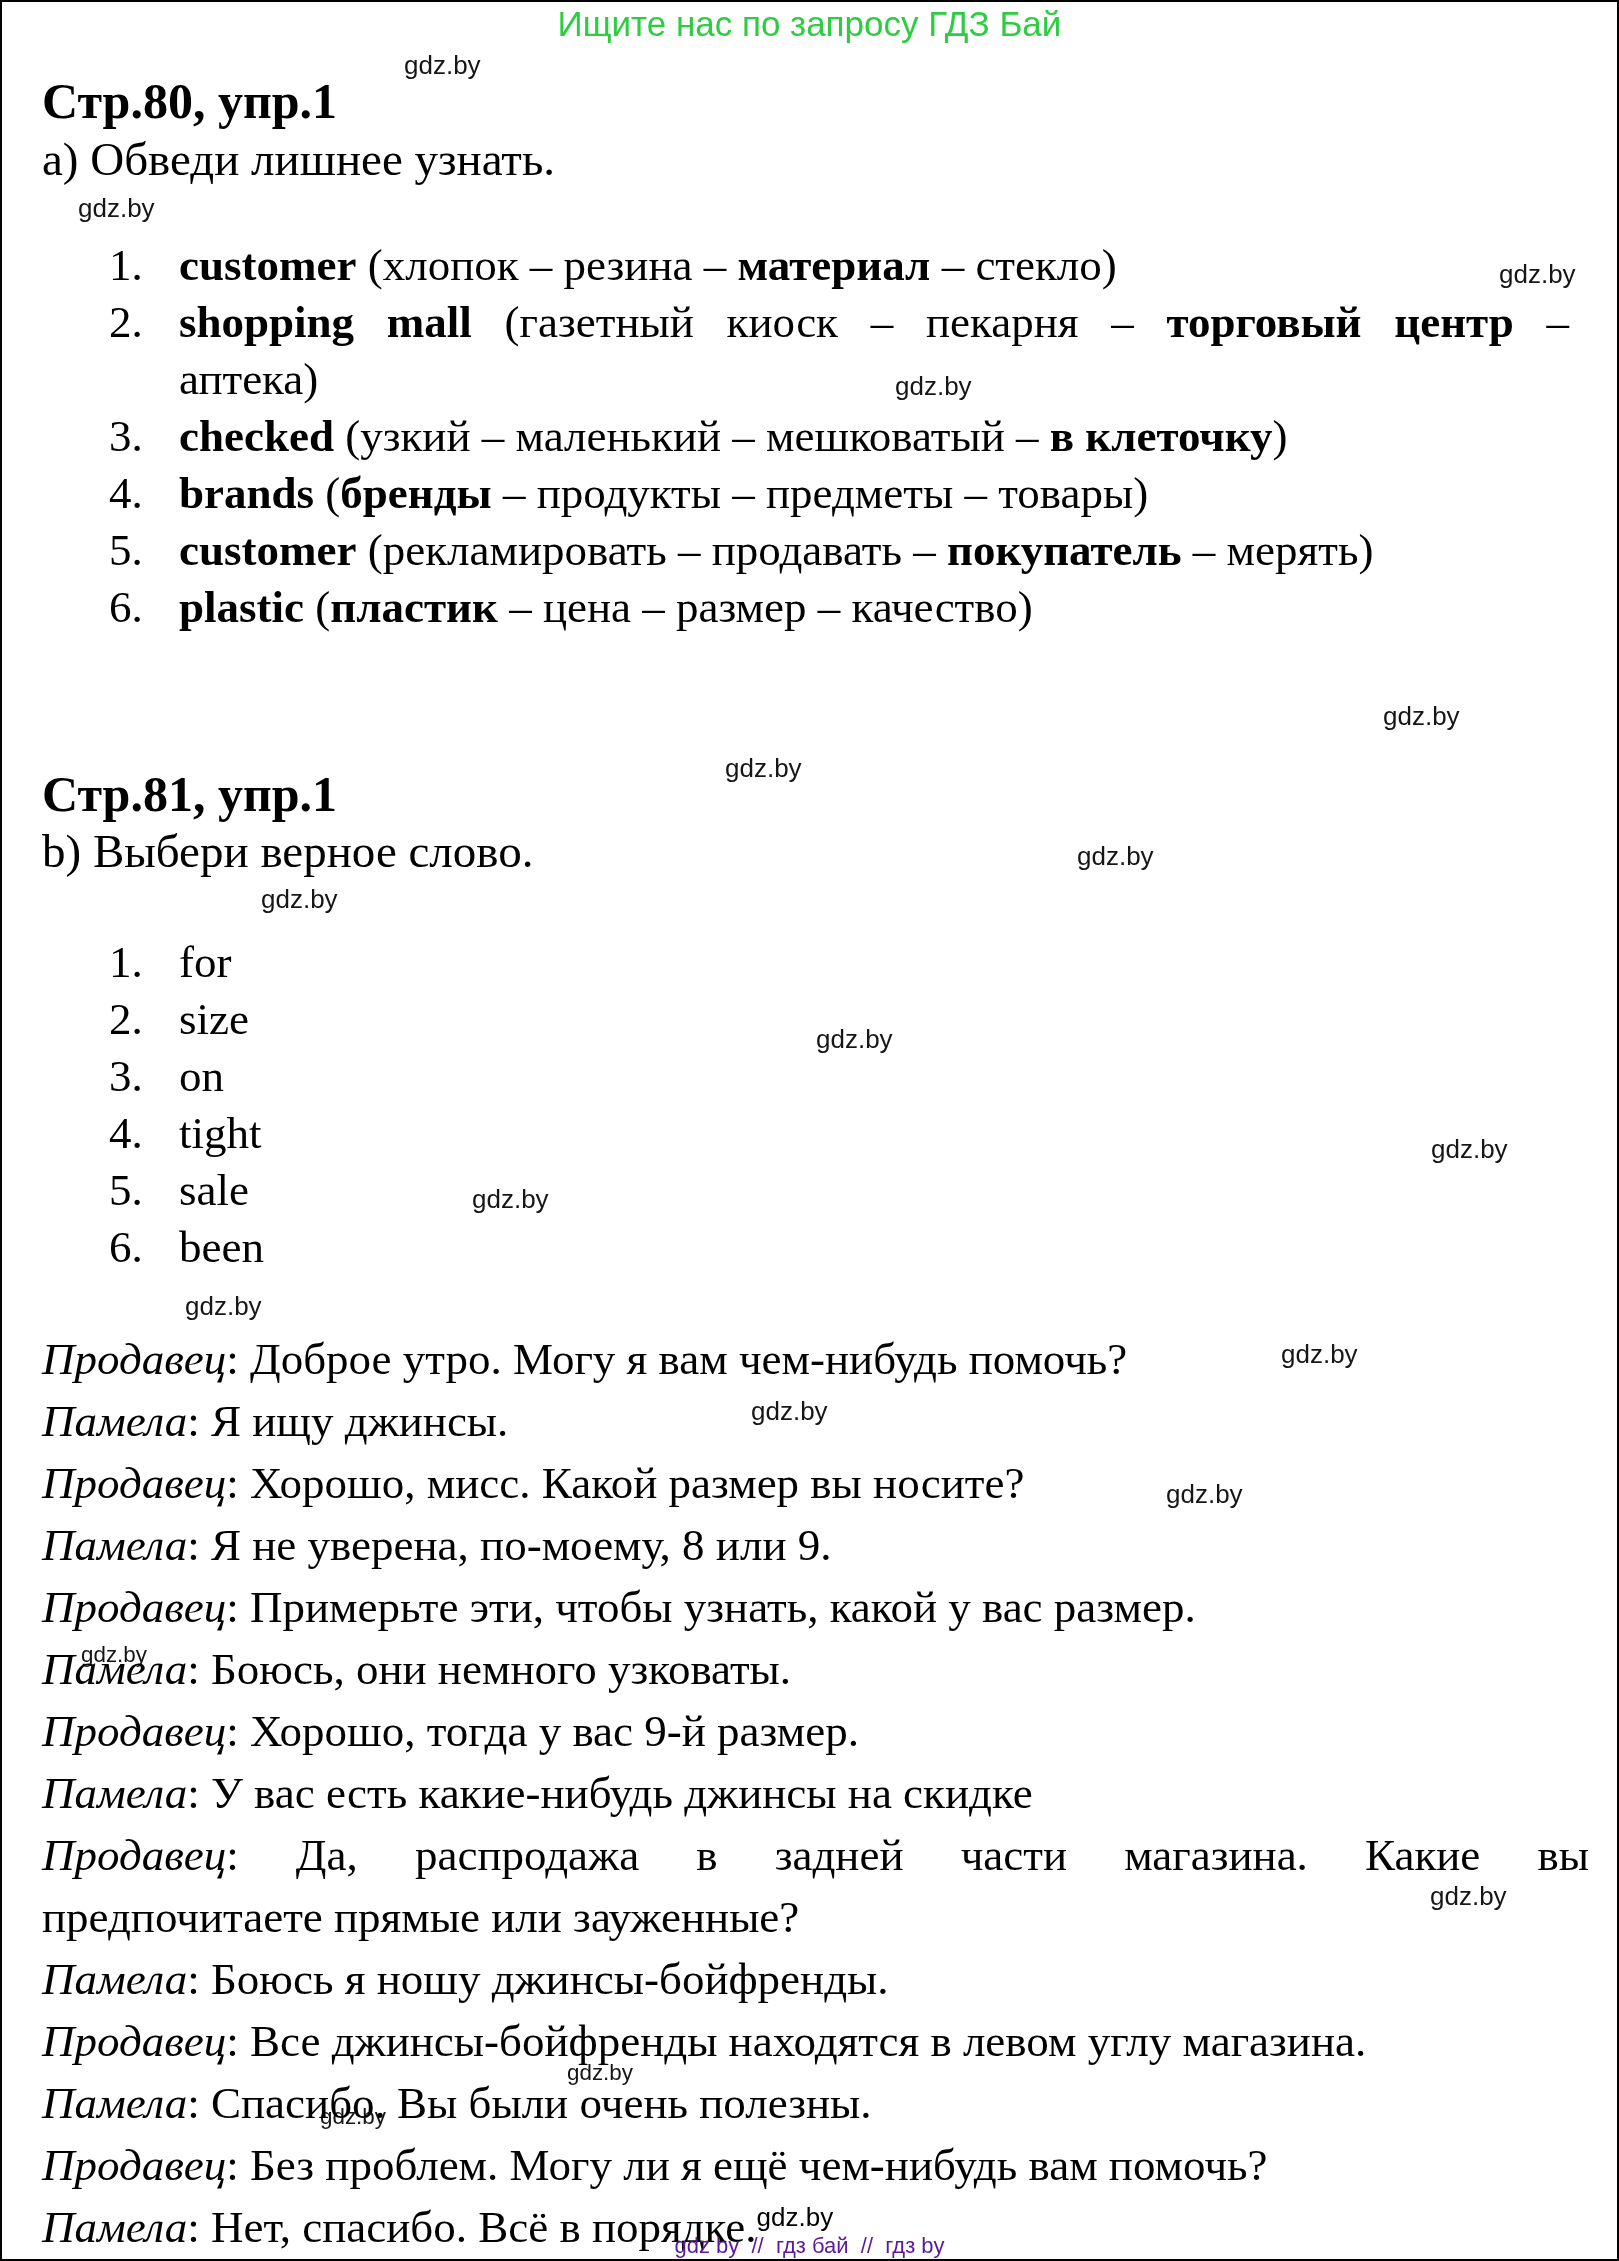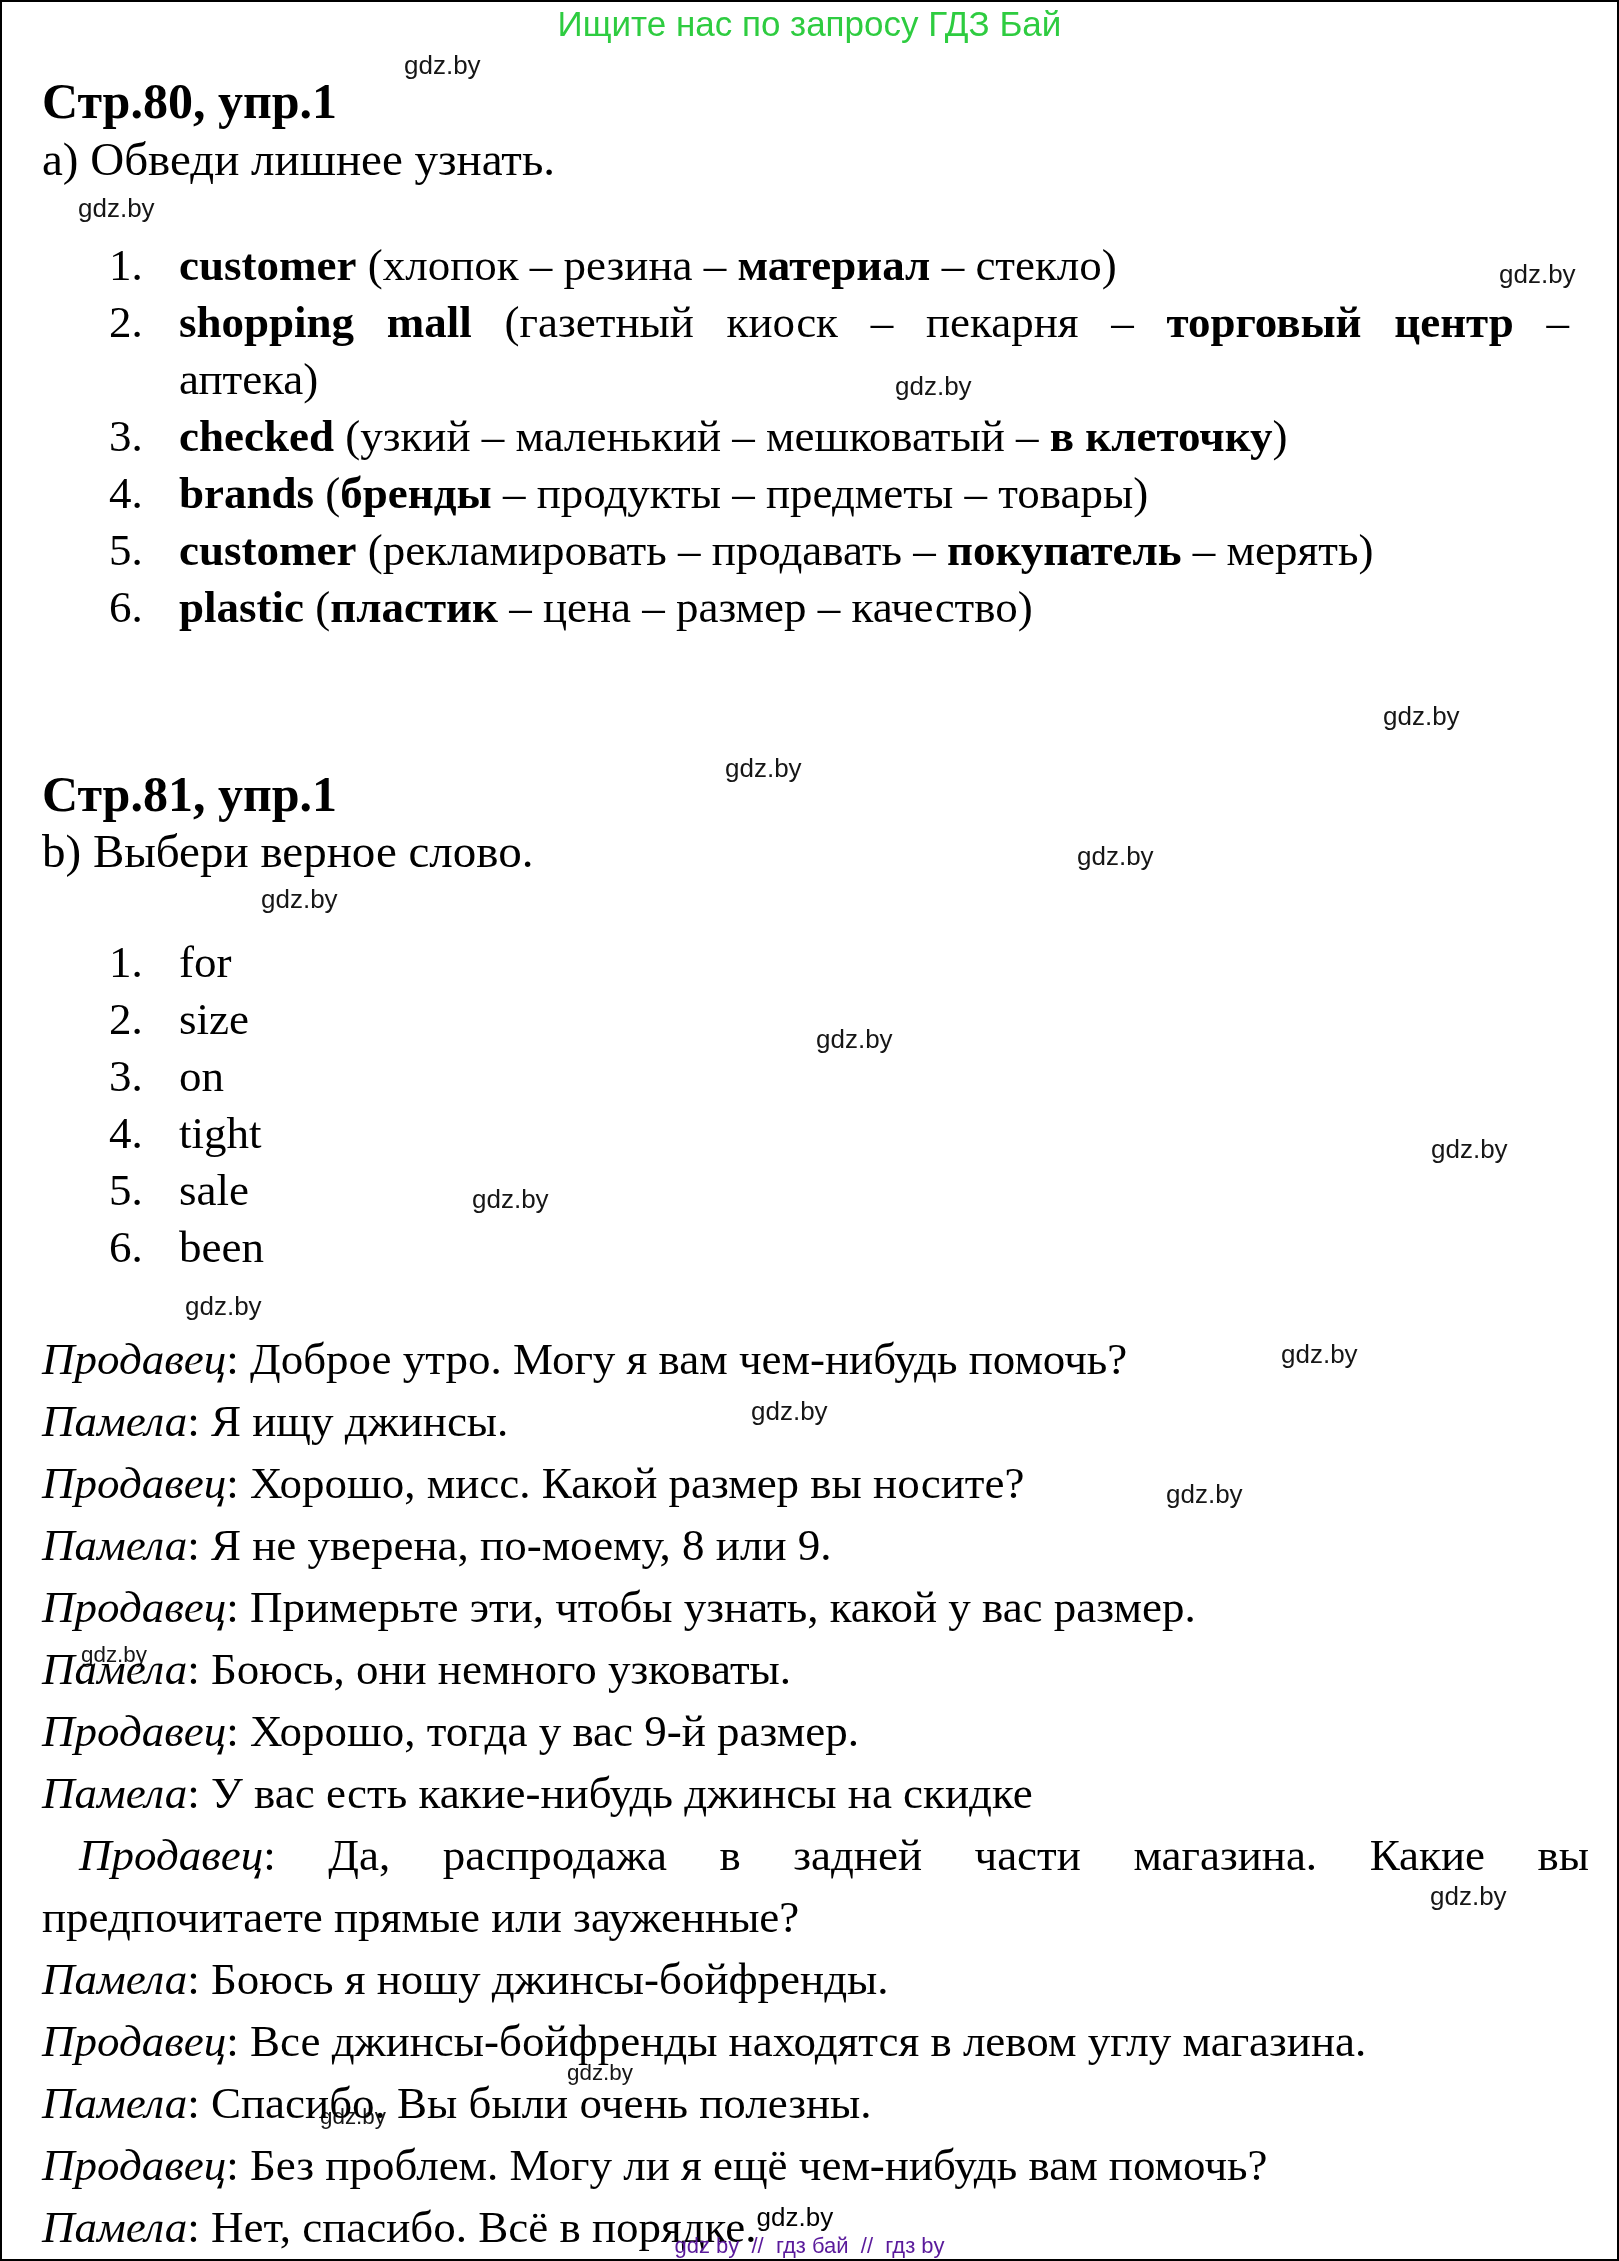--- a/index.html
+++ b/index.html
@@ -46,21 +46,21 @@
   }
   .ln{height:57px;line-height:57px;white-space:nowrap;}
   .ln.jlast{white-space:normal;text-align:justify;text-align-last:justify;}
   .num{display:inline-block;width:70px;}
   .b{font-weight:bold;}
   .dlg-wrap{
     position:absolute;left:40px;top:1326px;width:1547px;
     font-size:45px;
   }
   .dl{height:62px;line-height:62px;white-space:nowrap;}
-  .dl.jl{white-space:normal;text-align:justify;text-align-last:justify;margin-left:37px;}
+  .dl.jl{white-space:normal;text-align:justify;text-align-last:justify;}
   .dl i{font-style:italic;}
   .wm-sup{
     font-family:"Liberation Sans",sans-serif;
     font-size:26px;
     vertical-align:super;line-height:0;
   }
   .footer{
     position:absolute;top:2227px;left:0;width:100%;
     text-align:center;
     font-family:"Liberation Sans",sans-serif;

